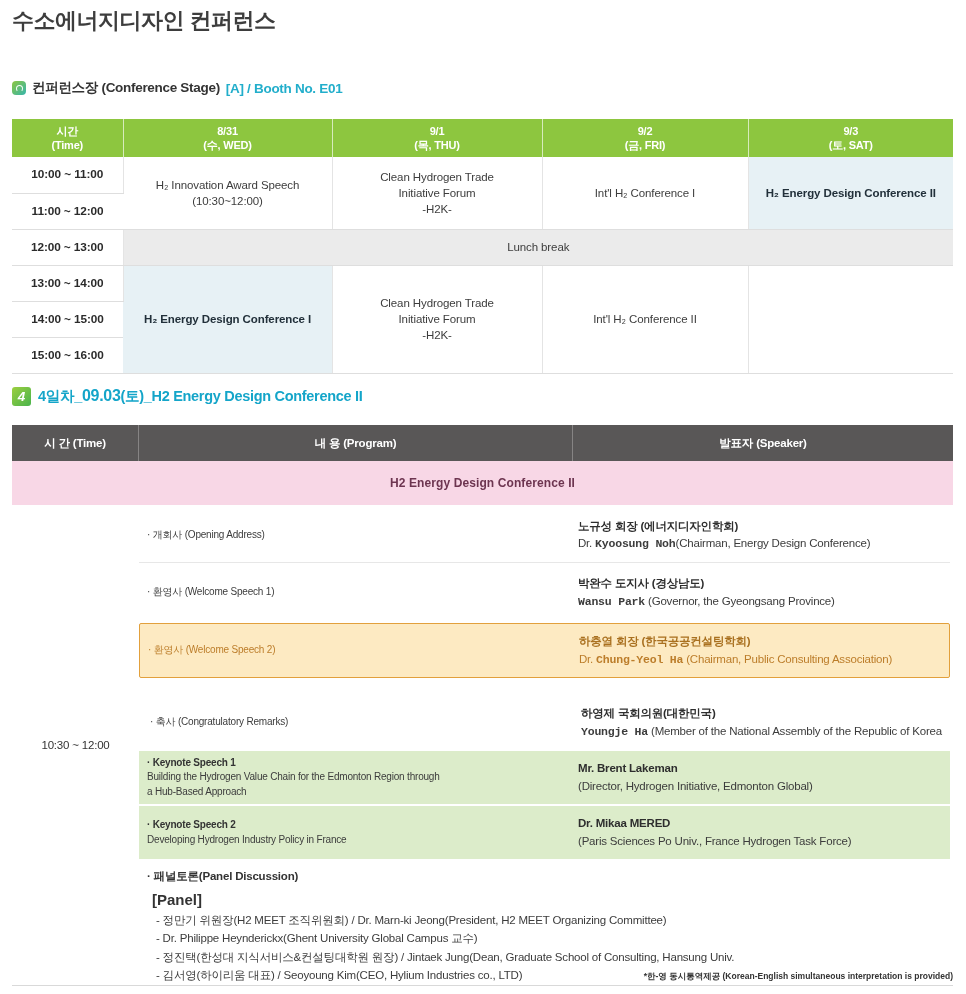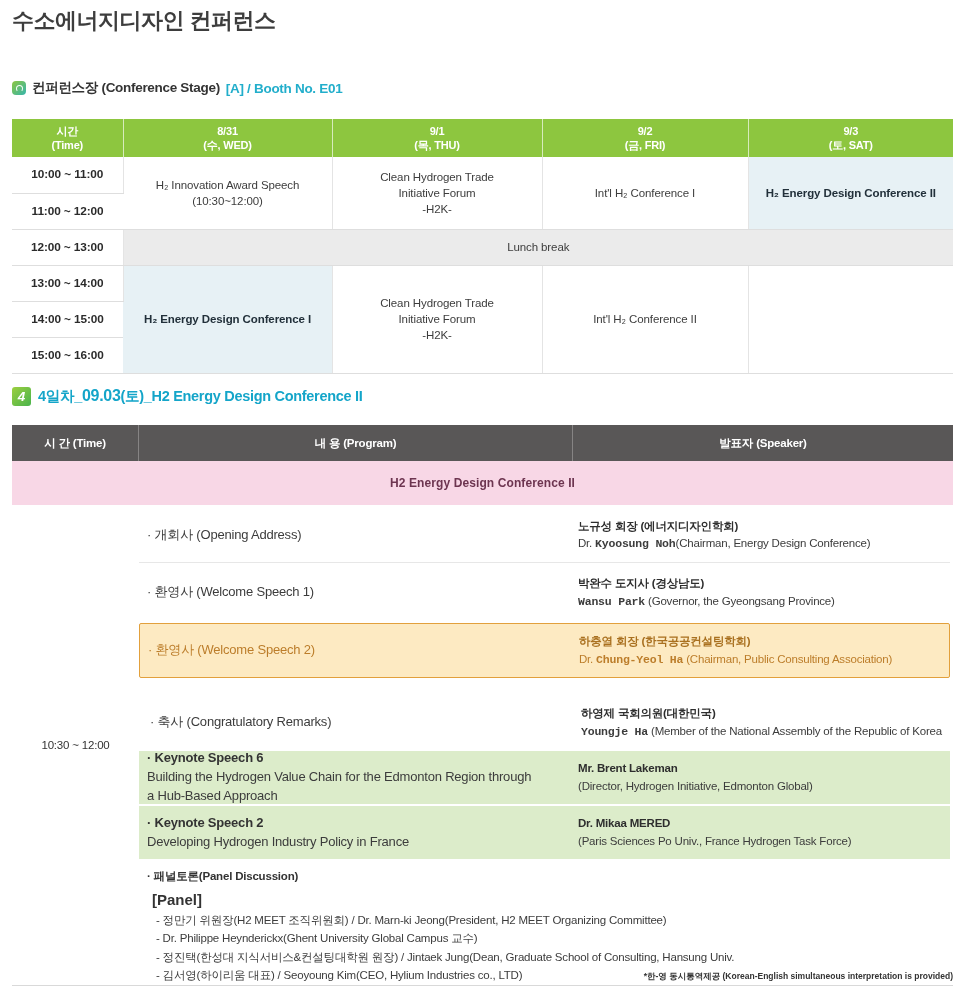--- a/index.html
+++ b/index.html
@@ -52,21 +52,21 @@
   .c-prog { width:434px; border-right:1px solid #868484; }
   .c-spk  { width:380px; }
   .t2-band { height:44px; background:#f8d7e6; display:flex; align-items:center; justify-content:center;
     color:#6d3550; font-weight:700; font-size:12px; letter-spacing:0.1px; }
   .t2-body { display:flex; border-bottom:1px solid #d9d9d9; }
   .t2-timecol { width:127px; display:flex; align-items:center; justify-content:center;
     font-size:11.5px; color:#333; letter-spacing:-0.2px; }
   .t2-content { width:814px; padding:3px 3px 0 0; }
 
   .prow { display:flex; align-items:center; }
-  .prow .pp { width:431px; padding-left:8px; font-size:13px; color:#3c3c3c; letter-spacing:-0.2px; line-height:1.45; }
+  .prow .pp { width:431px; padding-left:8px; font-size:10px; color:#3c3c3c; letter-spacing:-0.2px; line-height:1.45; }
   .prow .ps { width:377px; padding-left:8px; font-size:11.5px; color:#3c3c3c; line-height:1.5; letter-spacing:-0.2px; }
   .ps .kr { font-weight:700; color:#2e2e2e; display:block; }
   .ps .nm { font-weight:700;font-family:Liberation Mono, monospace; }
 
   .rowA { height:55px; border-bottom:1px solid #e7e7e7; }
   .rowB { height:59px; }
   .rowC { height:55px; margin:1px 0 16px; border:1.5px solid #e2a03c; background:#fdeac2; border-radius:2px; }
   .rowC .pp, .rowC .ps { color:#bc7d2a; }
   .rowC .ps .kr { color:#a9701f; }
   .rowD { height:57px;justify-content:flex-end; }
@@ -206,21 +206,21 @@
       <div class="prow rowD">
         <div class="pp">· 축사 (Congratulatory Remarks)</div>
         <div class="ps">
           <span class="kr">하영제 국회의원(대한민국)</span>
           <span><span></span><span class="nm">Youngje Ha</span><span> (Member of the National Assembly of the Republic of Korea</span></span>
         </div>
       </div>
 
       <div class="prow rowE">
         <div class="pp">
-          <span class="kp-title">· Keynote Speech 6</span>
+          <span class="kp-title">· Keynote Speech 1</span>
           <span class="kdesc">Building the Hydrogen Value Chain for the Edmonton Region through
 a Hub-Based Approach</span>
         </div>
         <div class="ps">
           <span class="kr">Mr. Brent Lakeman</span>
           <span>(Director, Hydrogen Initiative, Edmonton Global)</span>
         </div>
       </div>
 
       <div class="prow rowF">

